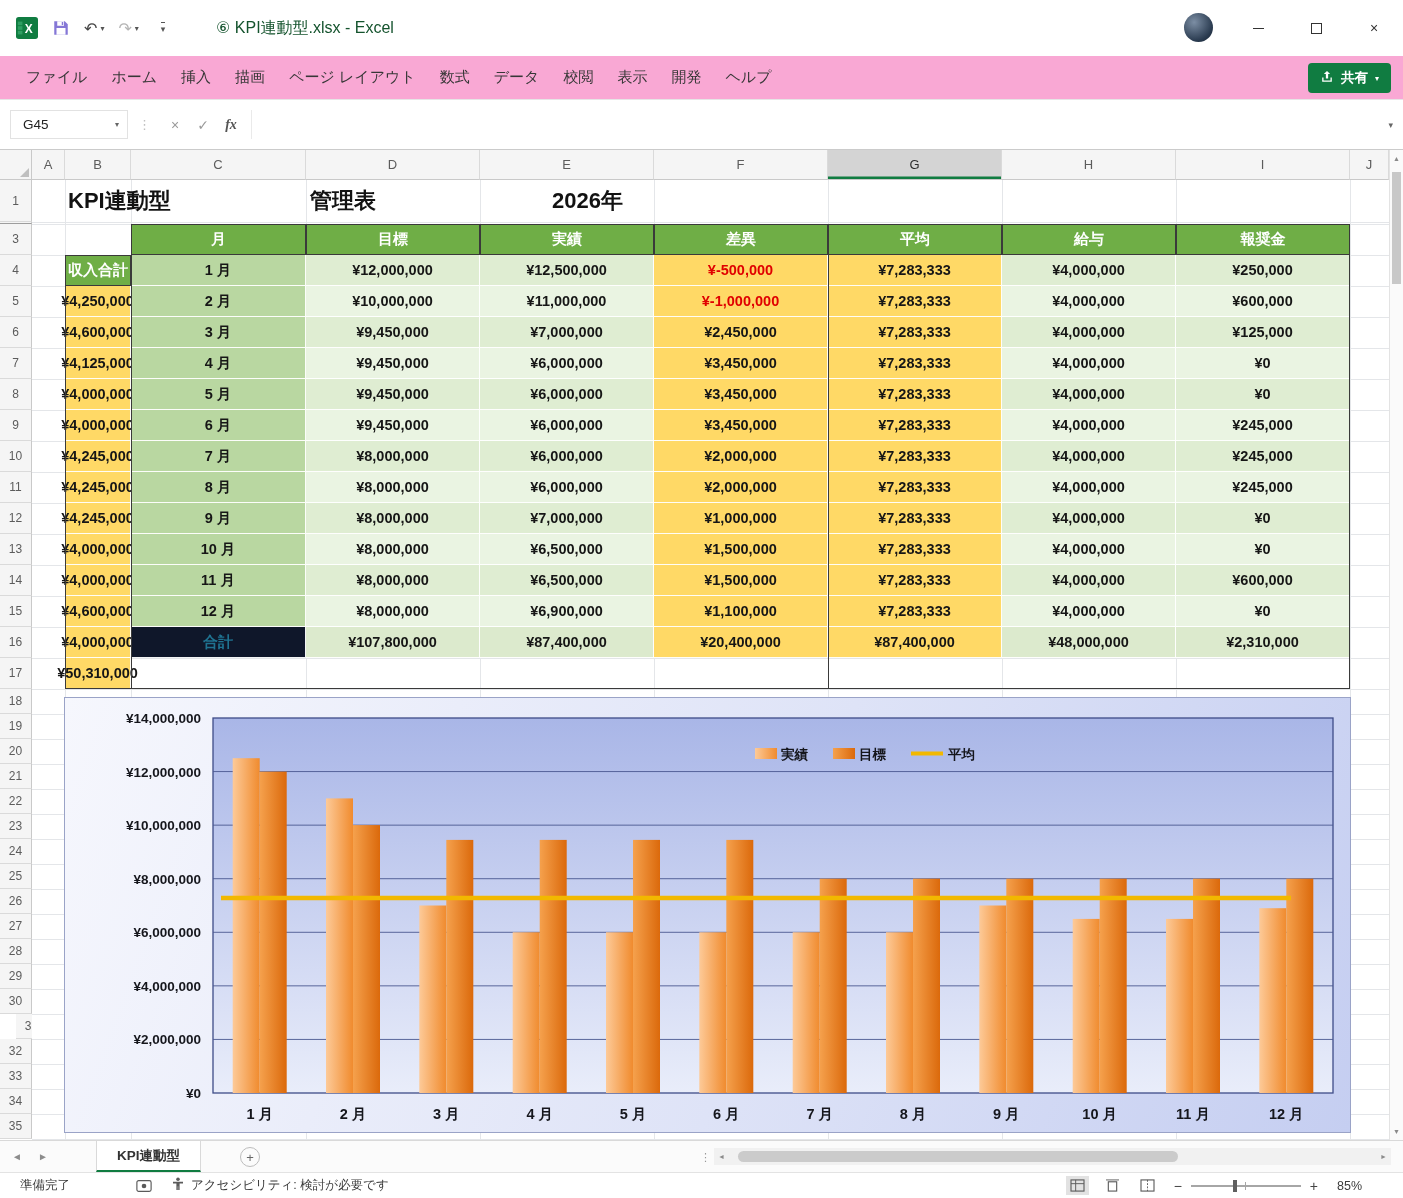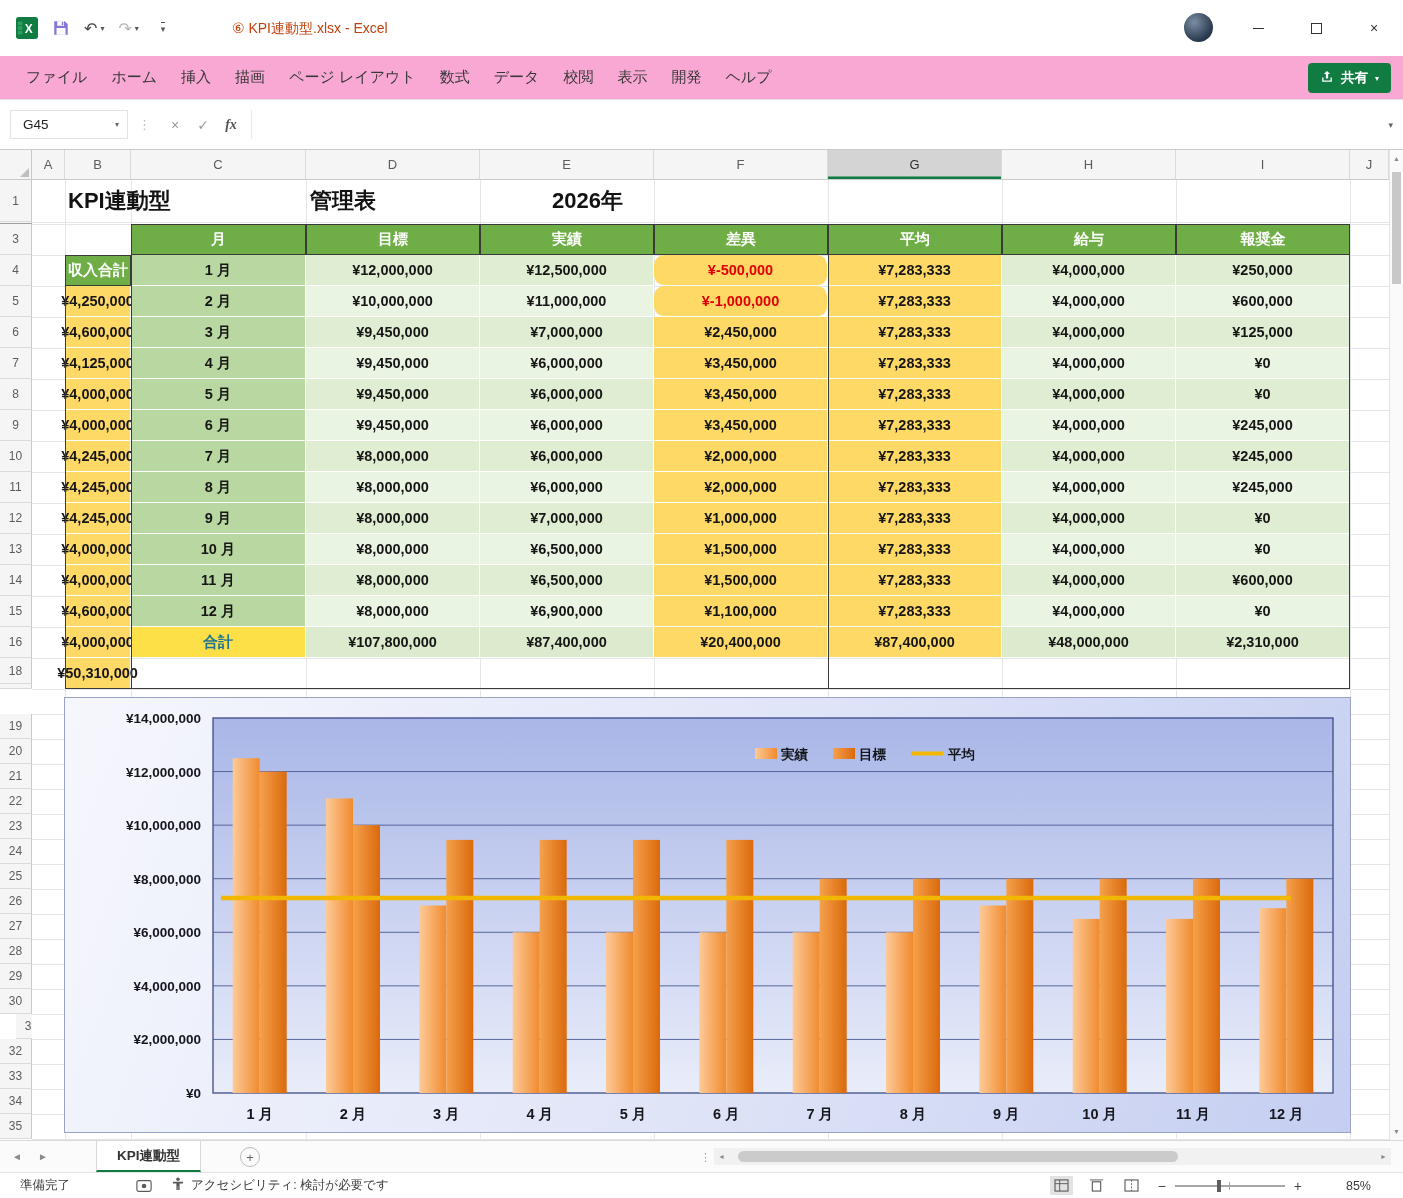--- a/index.html
+++ b/index.html
@@ -7,21 +7,21 @@
     font-family:"Liberation Sans","DejaVu Sans",sans-serif;}
   .app{position:relative;width:1403px;height:1198px;background:#fff;}
 
   
   .titlebar{position:absolute;top:0;left:0;width:100%;height:56px;background:#fff;}
   .qat{position:absolute;left:16px;top:0;height:56px;display:flex;align-items:center;gap:14px;}
   .qbtn{display:flex;align-items:center;color:#444;font-size:16px;cursor:default;}
   .qbtn .dd{font-size:8px;color:#555;margin-left:3px;}
   .qbtn.disabled{color:#b5b5b5;}
   .qatmore{font-size:9px;color:#555;border-top:1.5px solid #555;padding-top:1px;margin-left:8px;}
-  .doc-title{position:absolute;left:232px;top:0;height:56px;line-height:56px;font-size:14px;color:#c2410c;white-space:nowrap;}
+  .doc-title{position:absolute;left:216px;top:0;height:56px;line-height:56px;font-size:16px;color:#14532d;white-space:nowrap;}
   .searchbox{position:absolute;left:525px;top:11px;width:380px;height:38px;background:#F4F3F2;border:1px solid #E0DEDC;border-radius:4px;display:flex;align-items:center;gap:10px;padding-left:18px;font-size:14px;color:#5f5f5f;}
   .avatar{position:absolute;right:190px;top:13px;width:29px;height:29px;border-radius:50%;background:radial-gradient(circle at 35% 32%,#7c8ea4,#2a3b50 68%,#131f2c);}
   .winbtns{position:absolute;right:0;top:0;height:56px;display:flex;}
   .winbtn{width:58px;height:56px;display:flex;align-items:center;justify-content:center;color:#333;font-size:14px;}
   .minline{display:block;width:11px;border-top:1.4px solid #333;}
   .maxbox{display:block;width:11px;height:11px;border:1.4px solid #333;}
 
   
   .ribbon{position:absolute;top:56px;left:0;width:100%;height:44px;background:#f9a8d4;border-bottom:1px solid #E6E6E6;display:flex;align-items:center;}
   #ribbon-tabs{display:flex;align-items:center;margin-left:14px;}
@@ -60,23 +60,23 @@
   
   .kpi-table{position:absolute;left:33px;top:44px;width:1285px;display:grid;grid-template-columns:66px 175px repeat(6,174px);grid-auto-rows:31px;z-index:2;font-weight:700;font-size:14.5px;color:#161616;}
   .cell{display:flex;align-items:center;justify-content:center;white-space:nowrap;border-right:1px solid rgba(255,255,255,.95);border-bottom:1px solid rgba(255,255,255,.95);}
   .cempty{background:transparent;border:none;}
   .band,.hdr{background:#6FAE46;color:#fff;border:1px solid #3A3A3A;font-size:15px;}
   .band{font-size:15.5px;}
   .bs{grid-column:2/6;} .bc{grid-column:6/9;}
   .mon{background:#B9D7A1;}
   .g.b{background:#DFEDD2;} .g.a{background:#EAF4E2;}
   .y{background:#FFD966;}
-  .neg{color:#E00000;border-radius:10px;}
+  .neg{color:#E00000;}
   .g.t{background:#DCEACD;} .y.t{background:#FFD966;}
-  .totlab{background:#fde047;color:#1F7391;font-size:15px;}
+  .totlab{background:#0f172a;color:#1F7391;font-size:15px;}
   .tframe{position:absolute;border:1px solid #3A3A3A;pointer-events:none;}
   #fr1{left:66px;top:0;width:1219px;height:465px;}
   #fr2{left:0;top:31px;width:67px;height:434px;}
   .vdiv{position:absolute;left:763px;top:0;width:0;height:465px;border-left:1px solid #3A3A3A;pointer-events:none;}
 
   
   .chartbox{position:absolute;left:32px;top:517px;width:1287px;height:436px;z-index:2;background:linear-gradient(110deg,#F6F7FD 0%,#DEE3F7 55%,#C5CEF1 100%);border:1px solid #9AA3C7;}
   #chart-svg{display:block;}
   #chart-svg text{font-family:"Liberation Sans","DejaVu Sans",sans-serif;}
   .ct{font-size:13.5px;font-weight:700;fill:#15161C;}
@@ -106,21 +106,21 @@
   .st-ready{margin-left:20px;}
   .st-macro{margin-left:66px;display:flex;align-items:center;}
   .st-acc{margin-left:20px;display:flex;align-items:center;gap:7px;}
   .st-spacer{flex:1;}
   .viewbtn{margin:0 10px;display:flex;align-items:center;}
   .viewbtn.active{background:#E2E2E2;padding:3px 4px;margin:0 6px;}
   .zo{margin:0 9px;font-size:14px;color:#444;}
   .zoomtrack{position:relative;width:110px;height:2px;background:#A6A6A6;}
   .zoomnotch{position:absolute;left:54px;top:-3px;width:1.5px;height:8px;background:#A6A6A6;}
   .zoomthumb{position:absolute;left:42px;top:-5px;width:4px;height:12px;background:#5f5f5f;}
-  .zpct{width:50px;text-align:right;margin:0 32px 0 10px;}
+  .zpct{width:50px;margin:0 16px 0 10px;}
 </style>
 </head>
 <body>
 
 <div class="app">
 
   <header class="titlebar">
     <div class="qat">
       <span class="qbtn">
         <svg width="22" height="22" viewBox="0 0 24 24">
@@ -228,21 +228,21 @@
         <div class="rowhead" style="top: 199px; height: 31px;">8</div>
         <div class="rowhead" style="top: 230px; height: 31px;">9</div>
         <div class="rowhead" style="top: 261px; height: 31px;">10</div>
         <div class="rowhead" style="top: 292px; height: 31px;">11</div>
         <div class="rowhead" style="top: 323px; height: 31px;">12</div>
         <div class="rowhead" style="top: 354px; height: 31px;">13</div>
         <div class="rowhead" style="top: 385px; height: 31px;">14</div>
         <div class="rowhead" style="top: 416px; height: 31px;">15</div>
         <div class="rowhead" style="top: 447px; height: 31px;">16</div>
         <div class="rowhead" style="top: 478px; height: 31px;">17</div>
-        <div class="rowhead" style="top: 479px; height: 25px;">18</div>
+        <div class="rowhead" style="top: 509px; height: 25px;">18</div>
         <div class="rowhead" style="top: 534px; height: 25px;">19</div>
         <div class="rowhead" style="top: 559px; height: 25px;">20</div>
         <div class="rowhead" style="top: 584px; height: 25px;">21</div>
         <div class="rowhead" style="top: 609px; height: 25px;">22</div>
         <div class="rowhead" style="top: 634px; height: 25px;">23</div>
         <div class="rowhead" style="top: 659px; height: 25px;">24</div>
         <div class="rowhead" style="top: 684px; height: 25px;">25</div>
         <div class="rowhead" style="top: 709px; height: 25px;">26</div>
         <div class="rowhead" style="top: 734px; height: 25px;">27</div>
         <div class="rowhead" style="top: 759px; height: 25px;">28</div>

